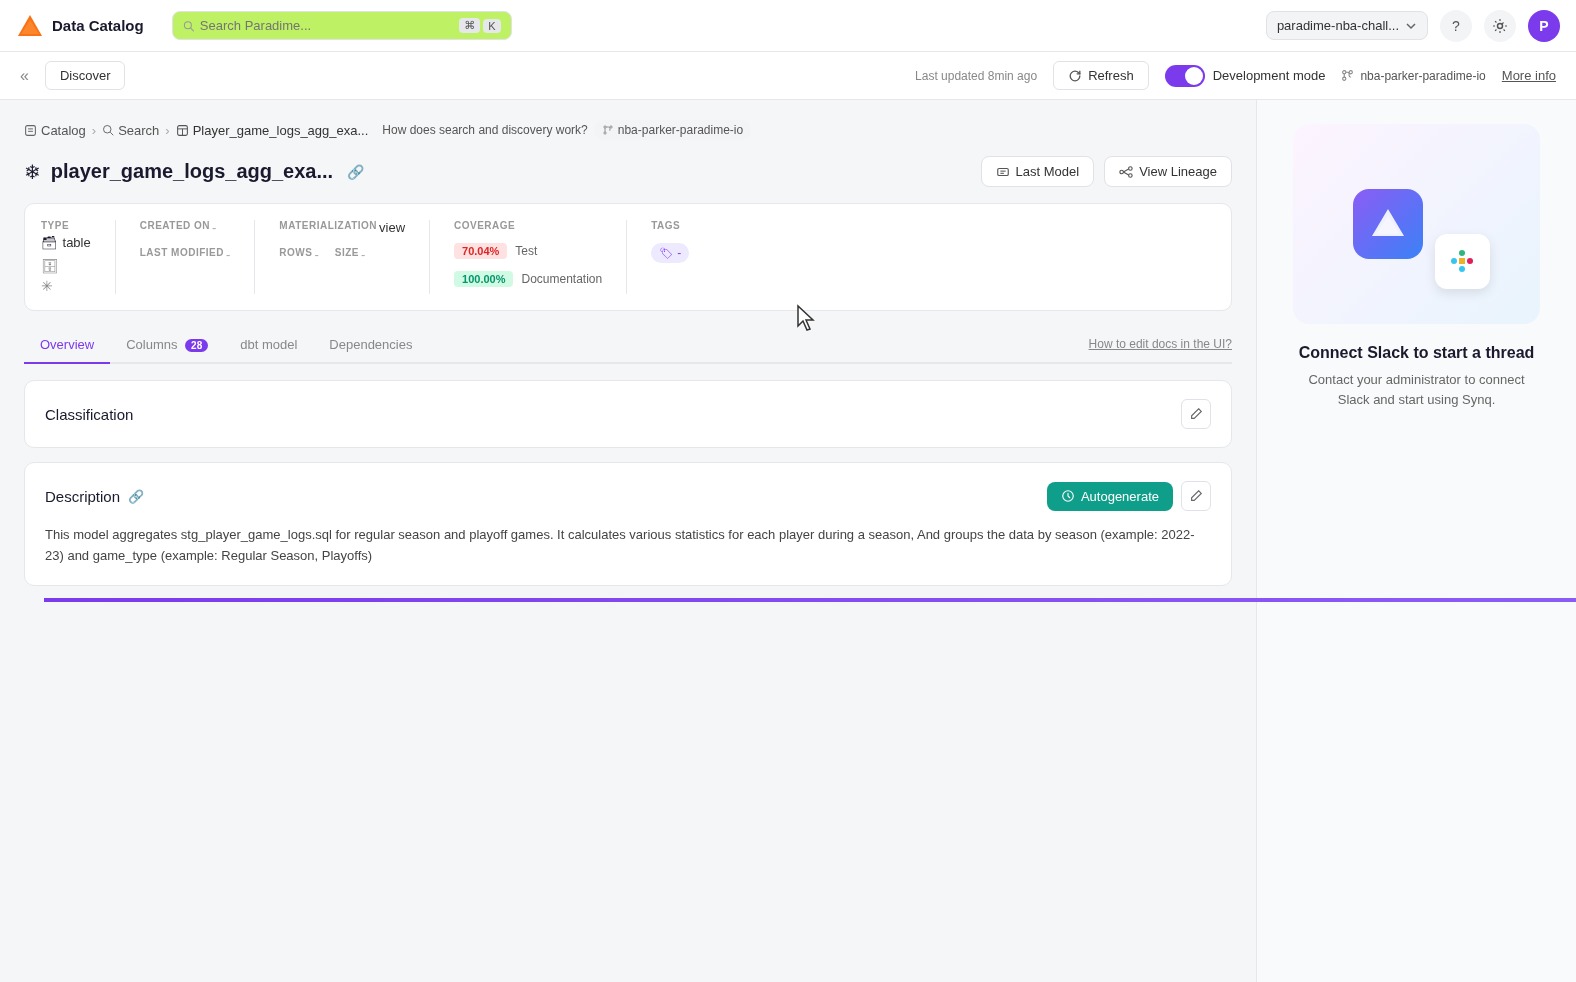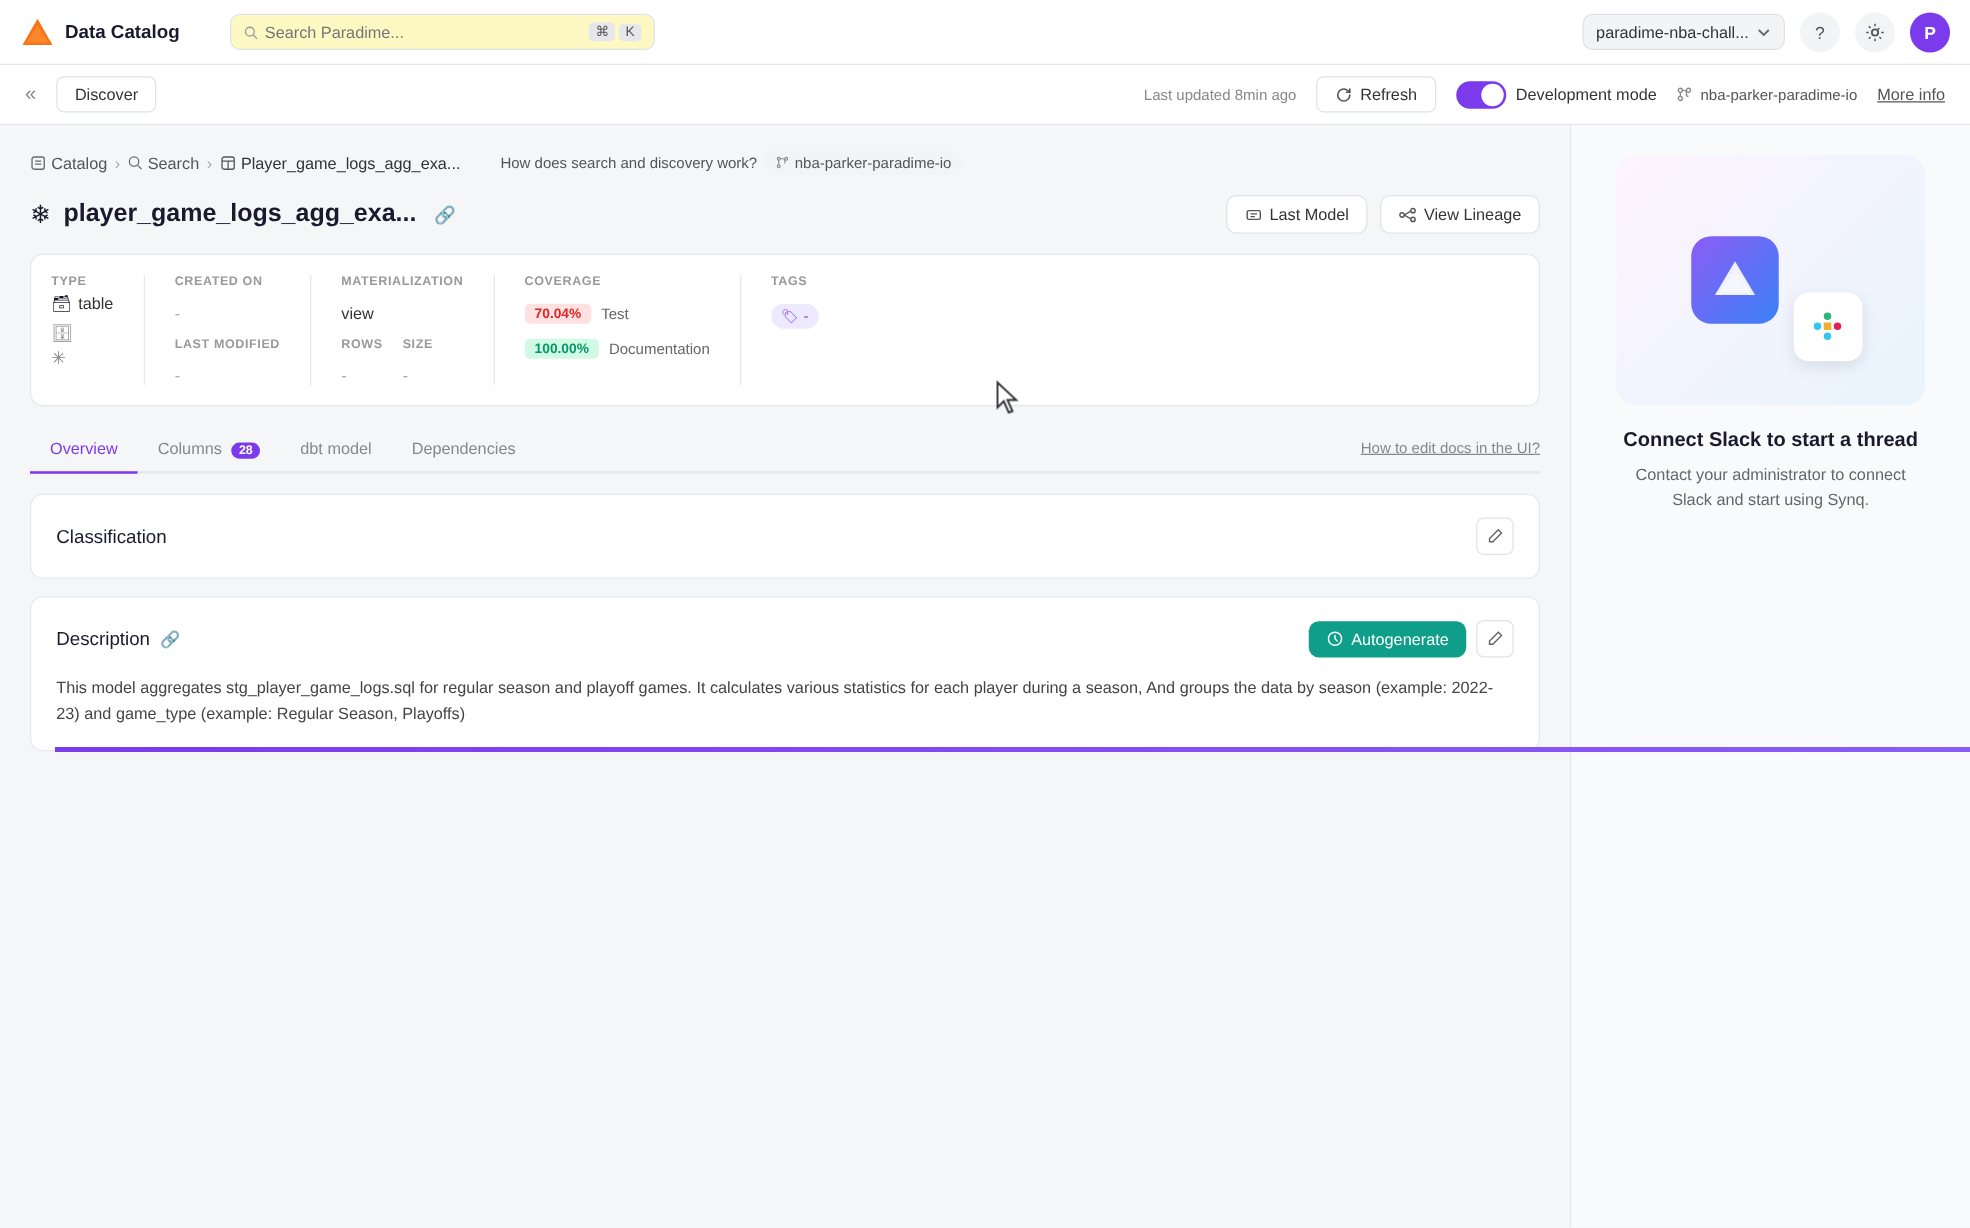--- a/index.html
+++ b/index.html
@@ -9,22 +9,22 @@
     .top-nav {
       display: flex; align-items: center; background: #fff;
       border-bottom: 1px solid #e5e7eb; padding: 0 16px; height: 52px;
       position: relative; z-index: 10;
     }
     .nav-logo { display: flex; align-items: center; gap: 8px; margin-right: 24px; }
     .logo-icon { width: 28px; height: 28px; }
     .nav-title { font-size: 15px; font-weight: 600; color: #1a1a2e; }
     .nav-search {
       flex: 1; max-width: 340px; display: flex; align-items: center;
-      background: #fef9c3; border: 1px solid #e0e2e7; border-radius: 8px;
-      padding: 6px 10px; gap: 6px; margin: 0 auto 0 16px;
+      background: #bef264; border: 1px solid #e0e2e7; border-radius: 8px;
+      padding: 6px 10px; gap: 6px; margin: 0 auto 0 4px;
     }
     .search-input { border: none; background: transparent; outline: none; font-size: 13px; color: #666; width: 100%; }
     .search-shortcut {
       display: flex; gap: 3px; align-items: center;
     }
     .kbd {
       background: #e5e7eb; border-radius: 4px; padding: 1px 5px;
       font-size: 11px; color: #555;
     }
     .nav-right { display: flex; align-items: center; gap: 12px; margin-left: auto; }
@@ -83,21 +83,21 @@
     .content-area { flex: 1; overflow-y: auto; padding: 20px 24px; }
 
     
     .breadcrumb {
       display: flex; align-items: center; gap: 6px; font-size: 13px;
       color: #555; margin-bottom: 16px; flex-wrap: wrap;
     }
     .breadcrumb-link { color: #555; cursor: pointer; display: flex; align-items: center; gap: 4px; }
     .breadcrumb-sep { color: #aaa; }
     .breadcrumb-current { color: #333; font-weight: 500; display: flex; align-items: center; gap: 4px; }
-    .how-link { color: #555; font-size: 12px; cursor: pointer; margin-left: 26px; }
+    .how-link { color: #555; font-size: 12px; cursor: pointer; margin-left: 8px; }
     .branch-badge {
       display: flex; align-items: center; gap: 4px; font-size: 12px; color: #555;
       background: #f3f4f6; padding: 3px 8px; border-radius: 12px;
     }
 
     
     .page-header { display: flex; align-items: center; gap: 10px; margin-bottom: 16px; }
     .page-icon { font-size: 20px; }
     .page-title { font-size: 20px; font-weight: 600; color: #1a1a2e; }
     .link-icon { color: #888; cursor: pointer; font-size: 14px; margin-left: 4px; }
@@ -122,21 +122,21 @@
     .coverage-badge {
       padding: 2px 8px; border-radius: 4px; font-size: 11px; font-weight: 600;
     }
     .coverage-badge.red { background: #fee2e2; color: #dc2626; }
     .coverage-badge.green { background: #d1fae5; color: #059669; }
     .tag-badge {
       display: flex; align-items: center; gap: 4px; background: #ede9fe;
       color: #7c3aed; padding: 3px 8px; border-radius: 12px; font-size: 12px;
     }
     .meta-col { display: flex; flex-direction: column; gap: 12px; }
-    .meta-row-pair { display: flex; flex-direction: column; gap: 12px; }
+    .meta-row-pair { display: flex; gap: 2px; }
 
     
     .tabs { display: flex; gap: 0; border-bottom: 2px solid #e5e7eb; margin-bottom: 16px; }
     .tab {
       padding: 10px 16px; cursor: pointer; font-size: 13px; color: #888;
       border-bottom: 2px solid transparent; margin-bottom: -2px;
     }
     .tab.active { color: #7c3aed; border-bottom-color: #7c3aed; font-weight: 500; }
     .tab-badge {
       display: inline-flex; align-items: center; justify-content: center;

